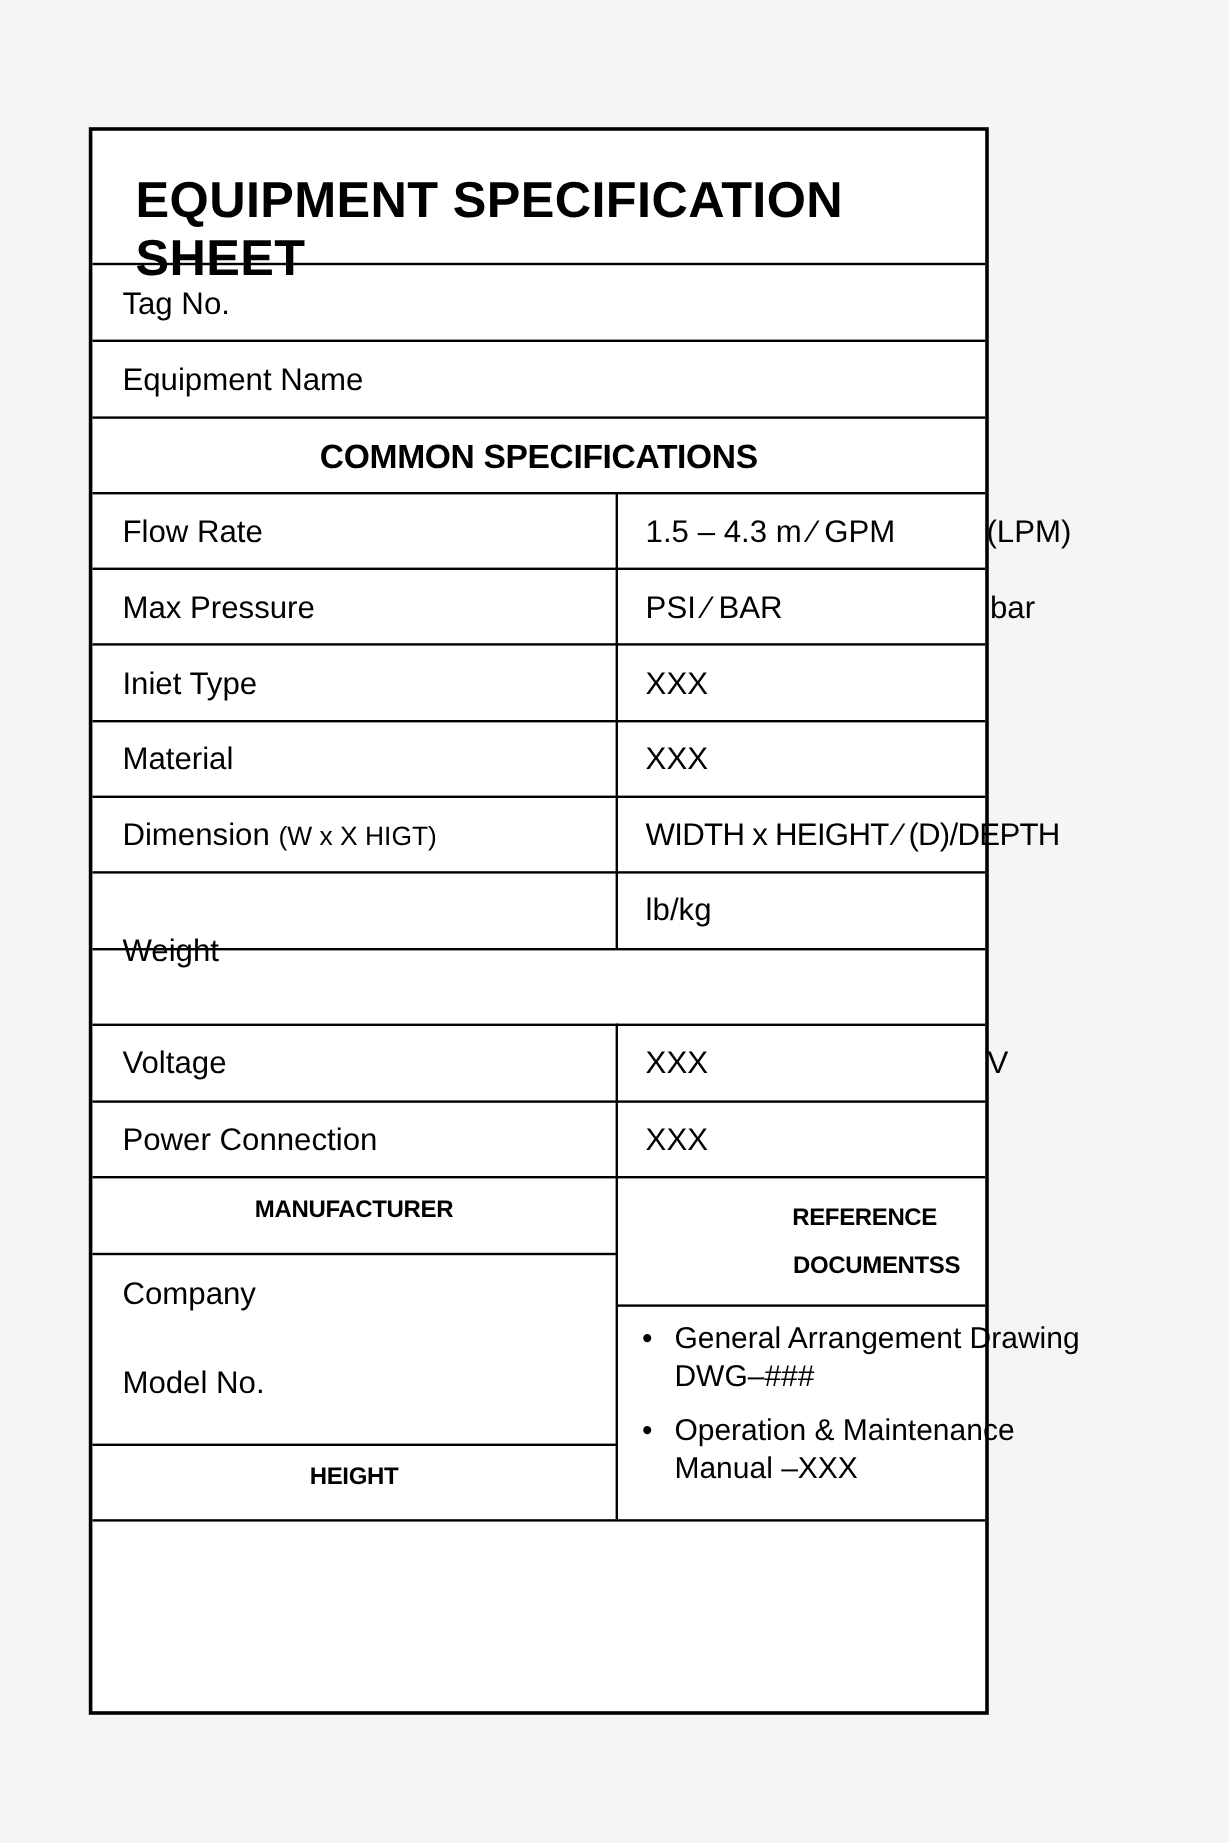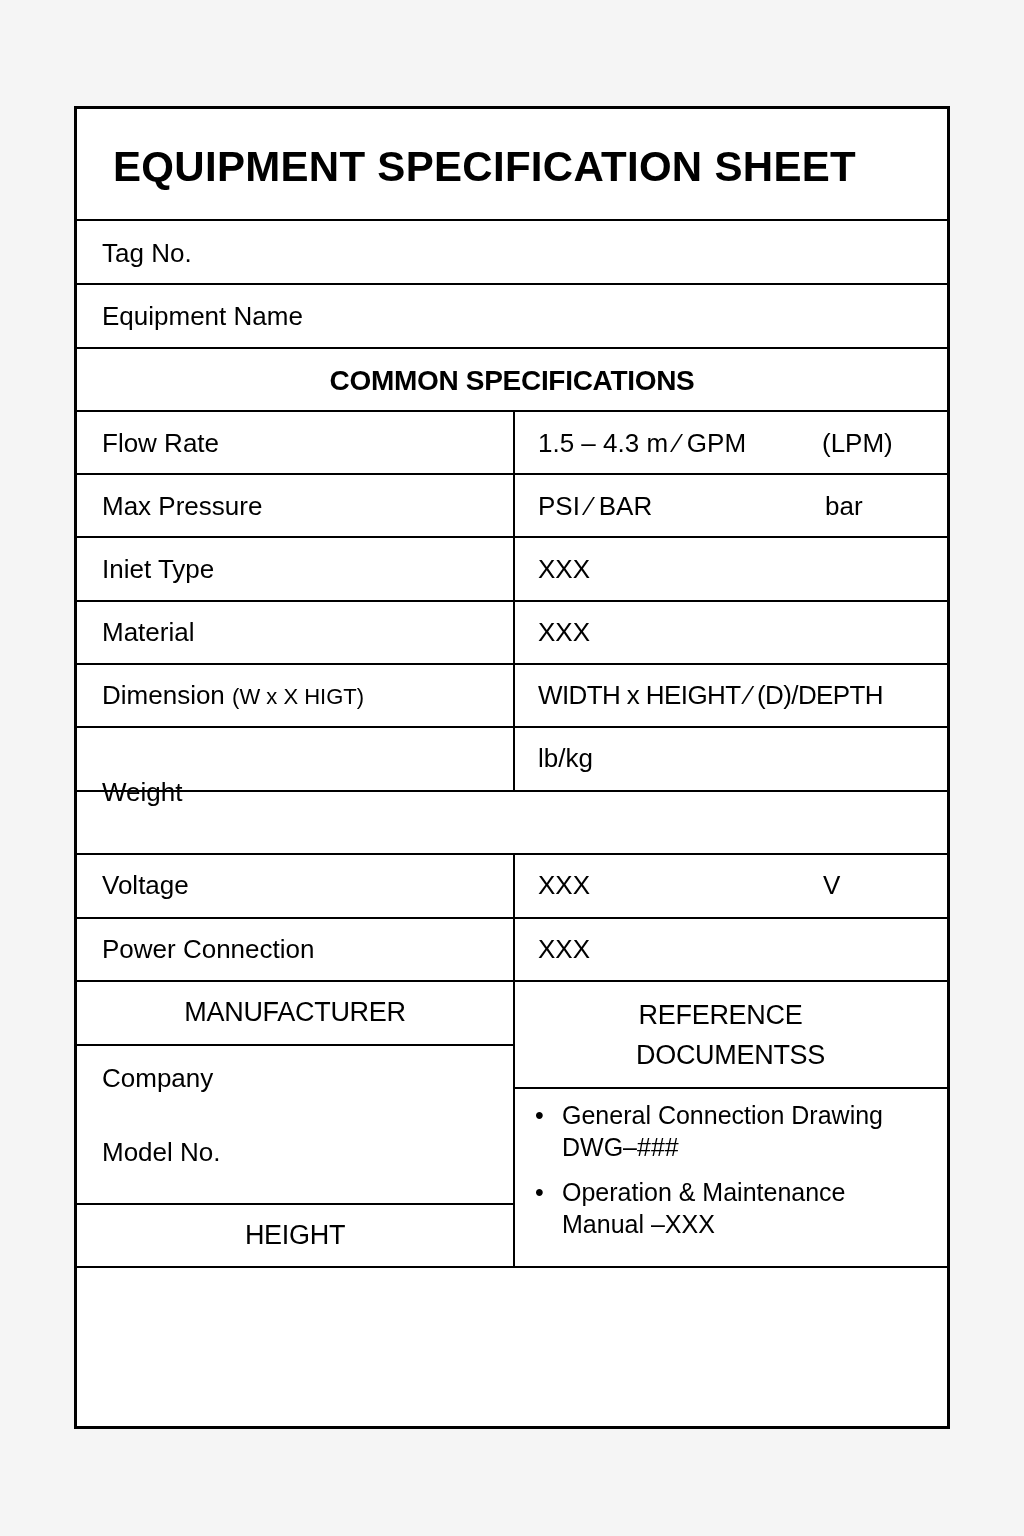--- a/index.html
+++ b/index.html
@@ -1,32 +1,32 @@
 <!DOCTYPE html>
 <html><head>
 <meta charset="utf-8">
 <style>
   html, body { margin:0; padding:0; }
   body {
     width:1024px; height:1536px; background:#f5f5f5;
     font-family:"Liberation Sans", sans-serif; color:#000; position:relative;
   }
   .sheet {
-    position:absolute; left:74px; top:106px; width:876px; height:1323px;
+    position:absolute; left:74px; top:106px; width:750px; height:1323px;
     background:#fff; box-sizing:border-box; border:3px solid #000;
   }
   .abs { position:absolute; box-sizing:border-box; }
   .hline { position:absolute; left:0; right:0; height:0; border-top:2.5px solid #000; }
   .vline { position:absolute; width:0; border-left:2.5px solid #000; }
   .title {
     position:absolute; left:36px; top:34px; font-size:42px; font-weight:bold; letter-spacing:0.3px;
   }
   .label { position:absolute; font-size:26px; white-space:nowrap; }
   .section { position:absolute; left:0; right:0; text-align:center; font-size:28px; font-weight:bold; letter-spacing:-0.3px; }
-  .hdr { position:absolute; text-align:center; font-size:27px; font-weight:normal; letter-spacing:-0.3px; }
+  .hdr { position:absolute; text-align:center; font-size:20px; font-weight:bold; letter-spacing:-0.3px; }
   .small { font-size:22px; }
   .ref-list { position:absolute; left:438px; top:990px; width:430px; font-size:25px; line-height:32px; }
   .ref-item { position:relative; padding-left:47px; margin-bottom:13px; }
   .ref-item .bullet { position:absolute; left:20px; top:0; }
 </style>
 </head>
 <body>
 
 <div class="sheet">
 
@@ -97,21 +97,21 @@
 
   <div class="hdr" style="left:437px; width:433px; top:886px; line-height:40px;">
     <div style="padding-right:20px;">REFERENCE</div>
     <div>DOCUMENTSS</div>
   </div>
   <div class="abs" style="left:437px; right:0; top:978px; border-top:2.5px solid #000;"></div>
 
   <div class="ref-list">
     <div class="ref-item">
       <span class="bullet">•</span>
-      <div>General Connection Drawing</div>
+      <div>General Arrangement Drawing</div>
       <div>DWG–###</div>
     </div>
     <div class="ref-item">
       <span class="bullet">•</span>
       <div>Operation &amp; Maintenance</div>
       <div>Manual –XXX</div>
     </div>
   </div>
 
   <div class="hline" style="top:1157px;"></div>

